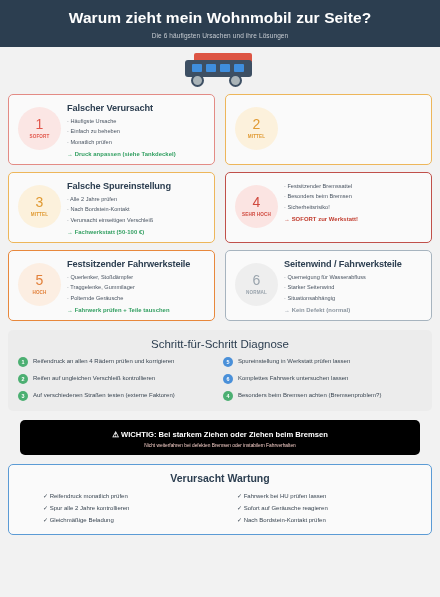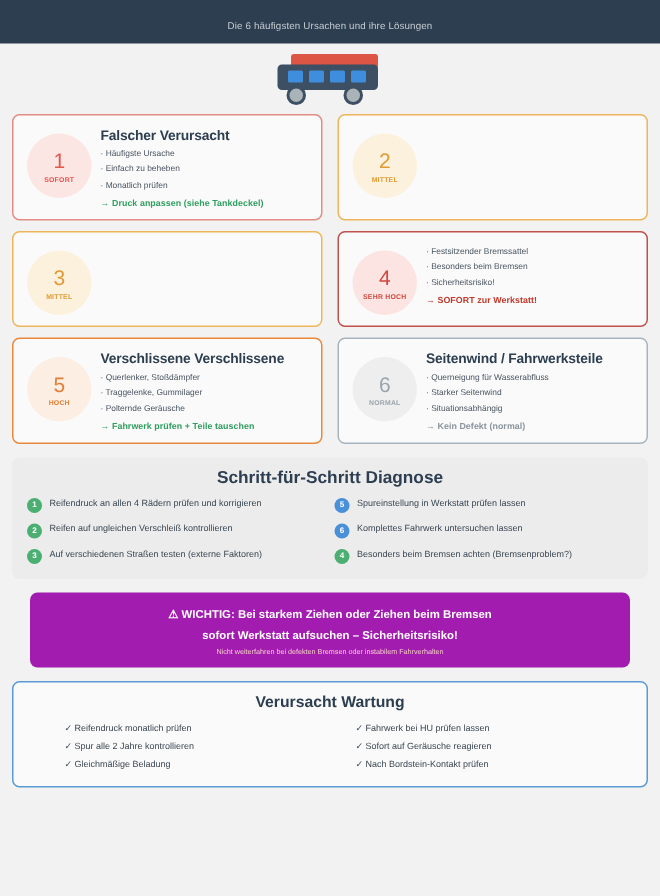--- a/index.html
+++ b/index.html
@@ -87,37 +87,37 @@
   .caction { font-size: 5.9px; font-weight: bold; margin-top: 4px; letter-spacing: .05px; }
 
   
   .diagnose {
     margin: 9px 8px 0;
     background: #ececec;
     border-radius: 5px;
     padding: 8px 10px 10px;
   }
   .diagnose h2 {
-    text-align: center; font-size: 11.5px; font-weight: bold;
+    text-align: center; font-size: 11.5px; font-weight: normal;
     color: #2c3e50; margin-bottom: 7px;
   }
   .steps { display: grid; grid-template-columns: 1fr 1fr; gap: 7px 6px; }
   .step { display: flex; align-items: center; gap: 5px; }
   .step .dot {
     flex: 0 0 auto;
     width: 10px; height: 10px; border-radius: 50%;
     color: #fff; font-size: 5.4px; font-weight: bold;
     display: flex; align-items: center; justify-content: center;
   }
   .step .txt { font-size: 6px; color: #3a4652; line-height: 1.2; }
 
   
   .warn {
     margin: 9px 20px 0;
-    background: #a21caf;
+    background: #000000;
     border-radius: 5px;
     padding: 8px 10px 7px;
     text-align: center;
     color: #fff;
   }
   .warn .l1, .warn .l2 { font-size: 7.6px; font-weight: bold; line-height: 1.9; }
   .warn .l3 { font-size: 4.8px; color: #f3ccc6; margin-top: 1px; }
 
   
   .prev {
@@ -134,20 +134,21 @@
   .plists { display: grid; grid-template-columns: 1fr 1fr; gap: 0 10px; padding-left: 24px; }
   .plist { list-style: none; }
   .plist li { font-size: 6px; color: #3a4652; line-height: 2.0; }
 </style>
 </head>
 <body>
 
 <div id="page">
 
   <div class="header">
+    <h1>Warum zieht mein Wohnmobil zur Seite?</h1>
     <div class="sub">Die 6 häufigsten Ursachen und ihre Lösungen</div>
   </div>
 
   <div class="hero">
     <div class="rv">
       <div class="roof"></div>
       <div class="body"></div>
       <div class="win w1"></div>
       <div class="win w2"></div>
       <div class="win w3"></div>
@@ -177,20 +178,29 @@
         <div class="badge" style="background: rgb(252, 241, 220); color: rgb(224, 154, 51);">
           <div class="num">2</div>
           <div class="lvl">MITTEL</div>
         </div>
       </div>
       <div class="card" style="border-color: rgb(237, 182, 90);">
         <div class="badge" style="background: rgb(252, 241, 220); color: rgb(224, 154, 51);">
           <div class="num">3</div>
           <div class="lvl">MITTEL</div>
         </div>
+        <div class="cbody">
+          <div class="ctitle">Falsche Spureinstellung</div>
+          <ul class="clist">
+            <li>Alle 2 Jahre prüfen</li>
+            <li>Nach Bordstein-Kontakt</li>
+            <li>Verursacht einseitigen Verschleiß</li>
+          </ul>
+          <div class="caction" style="color: rgb(47, 158, 95);">→ Fachwerkstatt (50-100 €)</div>
+        </div>
       </div>
       <div class="card" style="border-color: rgb(192, 80, 74);">
         <div class="badge" style="background: rgb(251, 228, 226); color: rgb(208, 73, 62);">
           <div class="num">4</div>
           <div class="lvl">SEHR HOCH</div>
         </div>
         <div class="cbody">
           <ul class="clist">
             <li>Festsitzender Bremssattel</li>
             <li>Besonders beim Bremsen</li>
@@ -198,21 +208,21 @@
           </ul>
           <div class="caction" style="color: rgb(192, 57, 43);">→ SOFORT zur Werkstatt!</div>
         </div>
       </div>
       <div class="card" style="border-color: rgb(232, 136, 60);">
         <div class="badge" style="background: rgb(252, 238, 226); color: rgb(226, 128, 58);">
           <div class="num">5</div>
           <div class="lvl">HOCH</div>
         </div>
         <div class="cbody">
-          <div class="ctitle">Verschlissene Verschlissene</div>
+          <div class="ctitle">Festsitzender Fahrwerksteile</div>
           <ul class="clist">
             <li>Querlenker, Stoßdämpfer</li>
             <li>Traggelenke, Gummilager</li>
             <li>Polternde Geräusche</li>
           </ul>
           <div class="caction" style="color: rgb(47, 158, 95);">→ Fahrwerk prüfen + Teile tauschen</div>
         </div>
       </div>
       <div class="card" style="border-color: rgb(167, 180, 191);">
         <div class="badge" style="background: rgb(238, 238, 238); color: rgb(154, 164, 173);">
@@ -256,21 +266,20 @@
         </div>
         <div class="step">
           <div class="dot" style="background: rgb(76, 175, 114);">4</div>
           <div class="txt">Besonders beim Bremsen achten (Bremsenproblem?)</div>
         </div>
       </div>
   </div>
 
   <div class="warn">
     <div class="l1">⚠ WICHTIG: Bei starkem Ziehen oder Ziehen beim Bremsen</div>
-    <div class="l2">sofort Werkstatt aufsuchen – Sicherheitsrisiko!</div>
     <div class="l3">Nicht weiterfahren bei defekten Bremsen oder instabilem Fahrverhalten</div>
   </div>
 
   <div class="prev">
     <h2>Verursacht Wartung</h2>
     <div class="plists">
       <ul class="plist" id="prev-left">
           <li>✓ Reifendruck monatlich prüfen</li>
           <li>✓ Spur alle 2 Jahre kontrollieren</li>
           <li>✓ Gleichmäßige Beladung</li>

